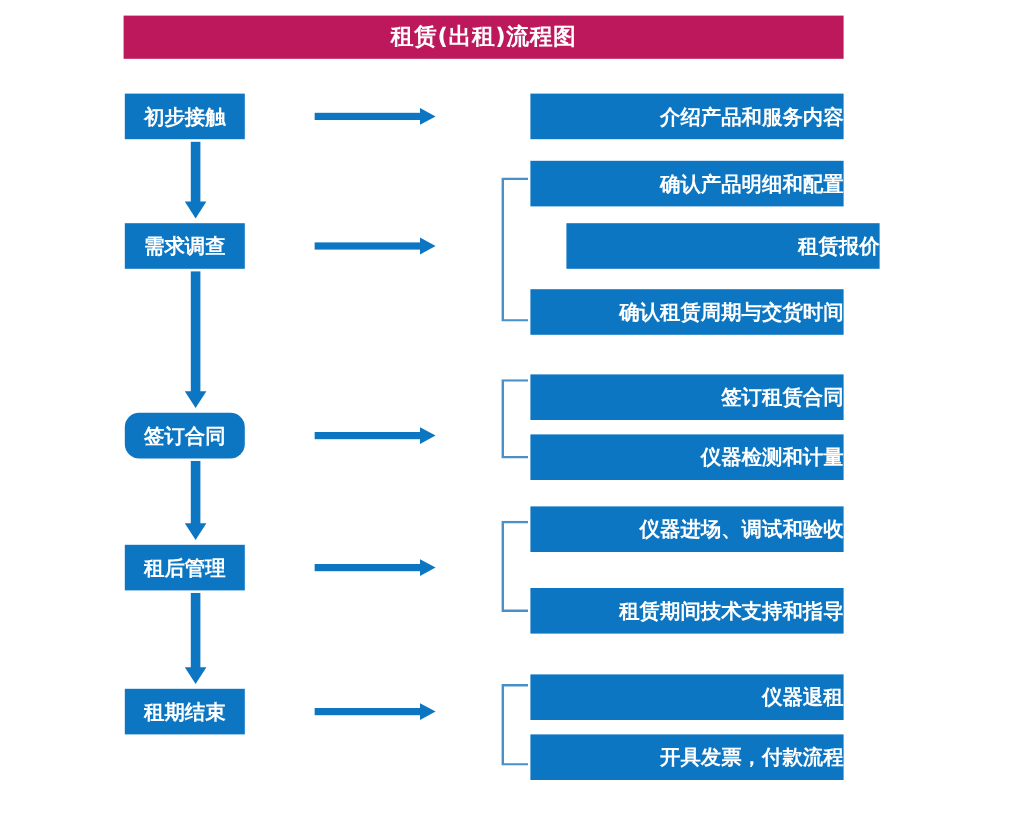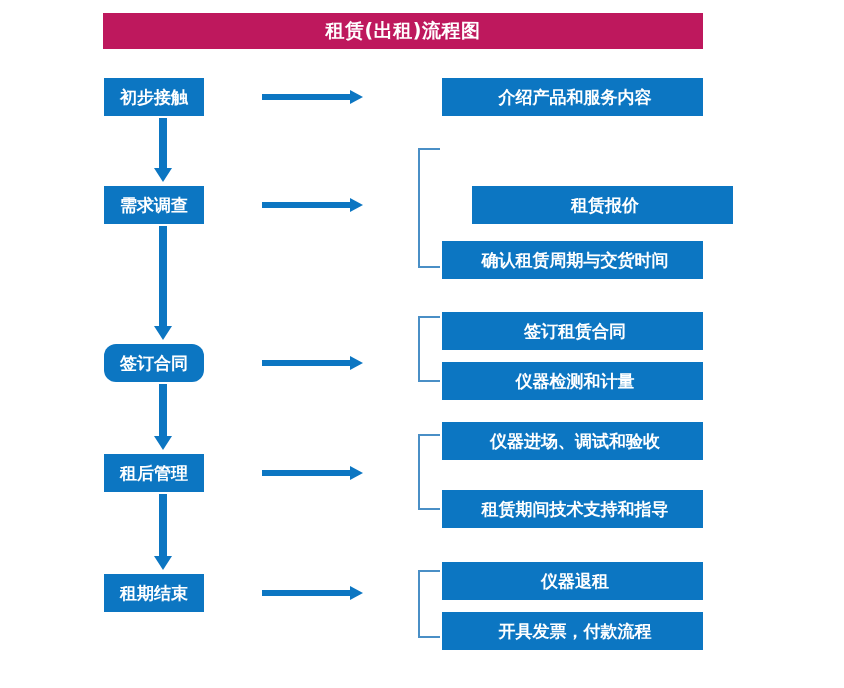--- a/index.html
+++ b/index.html
@@ -62,21 +62,21 @@
   }
   .stage-box .box-text {
     font-size: 17px;
   }
 
   
   .detail-box {
     left: 442px;
     width: 261px;
     height: 38px;
-    justify-content: center;
+    justify-content: flex-end;
     padding-left: 5px;
   }
   .detail-box .box-text {
     font-size: 17px;
   }
 
   
   .arrow-h {
     position: absolute;
     height: 16px;
@@ -208,20 +208,23 @@
   <div class="bracket" style="top:570px; height:68px;">
     <svg width="24" height="68" viewBox="0 0 24 68">
       <path d="M23 1 L2 1 L2 67 L23 67" fill="none" stroke="#4a8fc6" stroke-width="2"></path>
     </svg>
   </div>
 
   <div class="box detail-box" style="top:78px;">
     <span class="box-text">介绍产品和服务内容</span>
   </div>
 
+  <div class="box detail-box" style="top:134px;">
+    <span class="box-text">确认产品明细和配置</span>
+  </div>
 
   <div class="box detail-box" style="top:186px;margin-left:30px;">
     <span class="box-text">租赁报价</span>
   </div>
 
   <div class="box detail-box" style="top:241px;">
     <span class="box-text">确认租赁周期与交货时间</span>
   </div>
 
   <div class="box detail-box" style="top:362px;">

